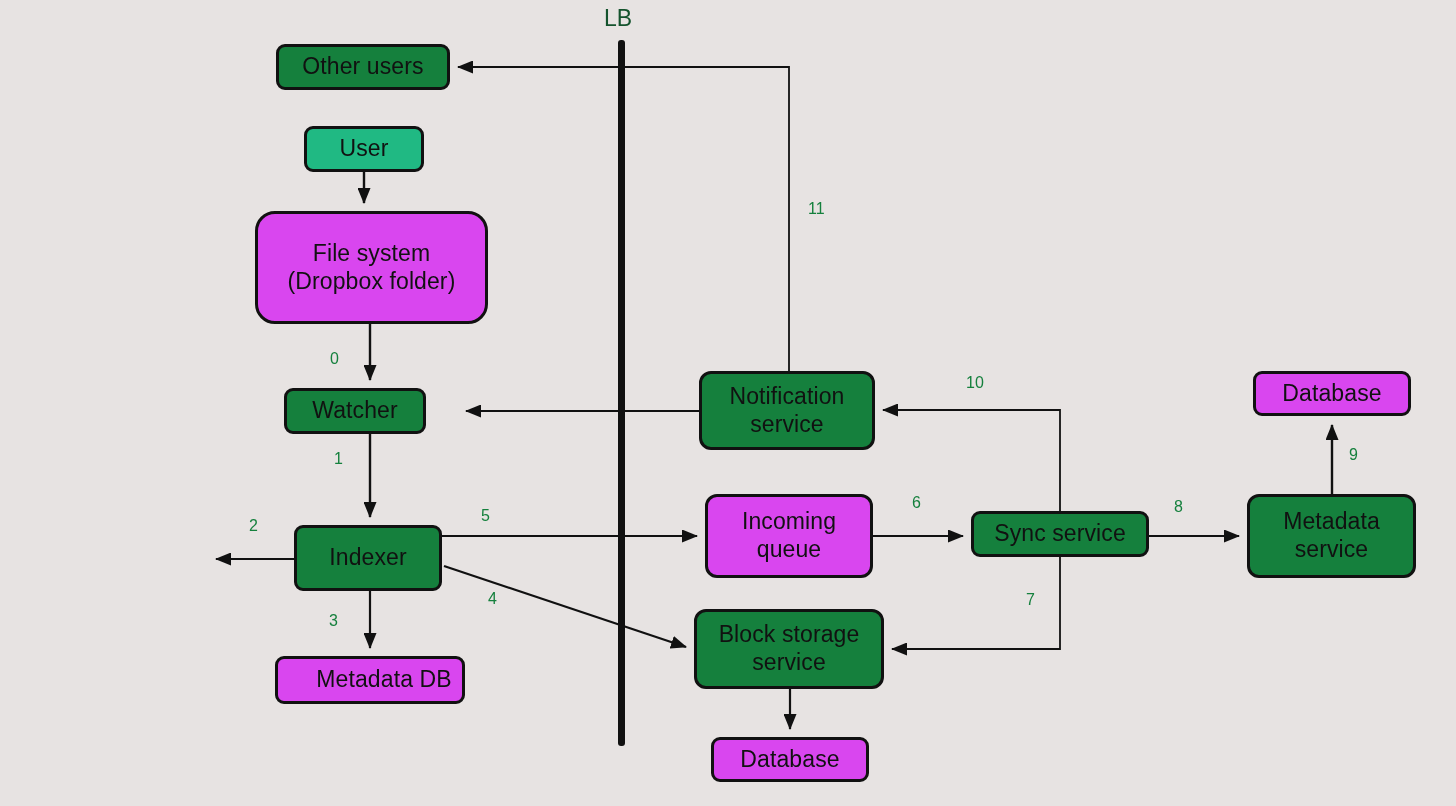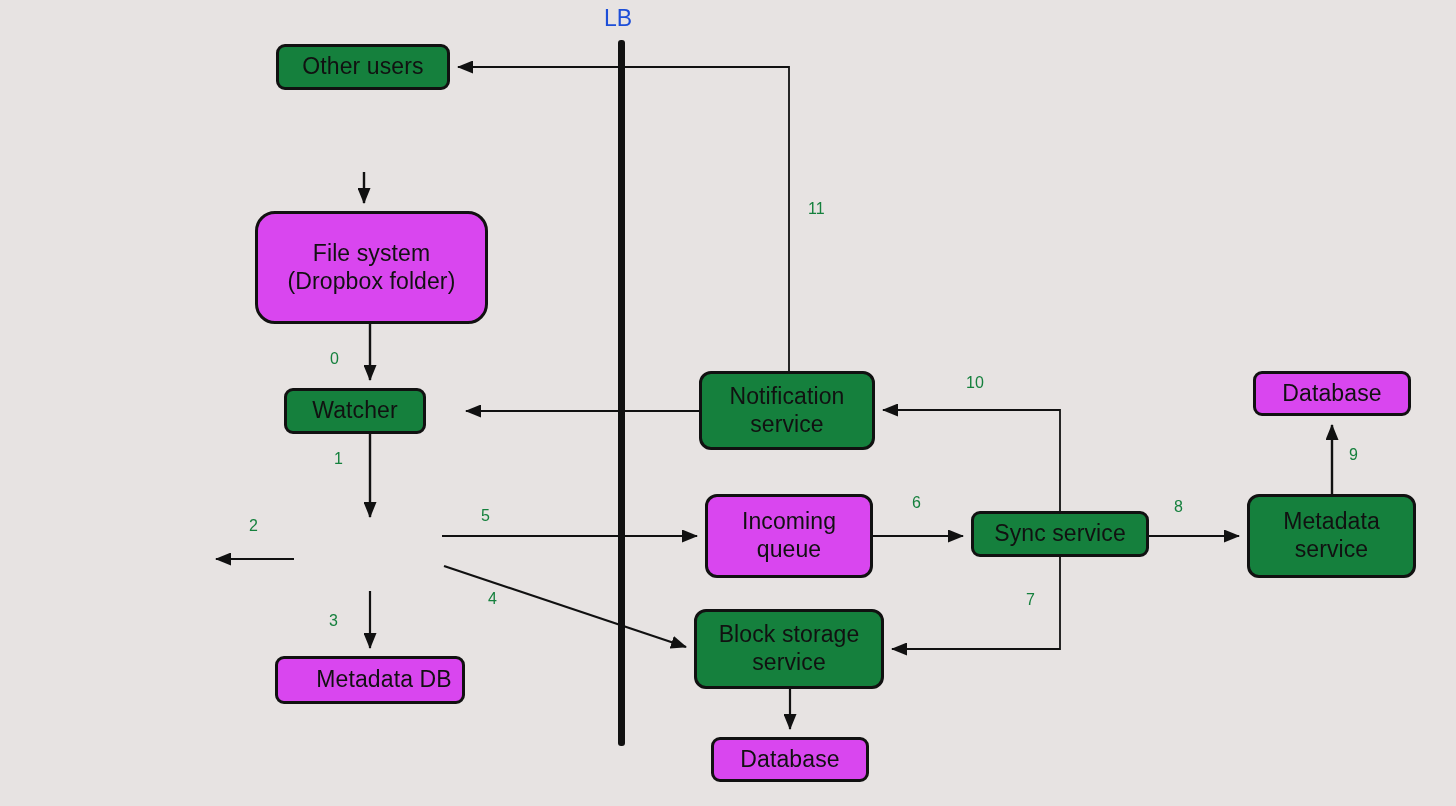--- a/index.html
+++ b/index.html
@@ -45,21 +45,21 @@
   .node.big-radius { border-radius: 20px; }
   .edge-label {
     position: absolute;
     color: #15803d;
     font-size: 16px;
     font-family: "Liberation Sans", sans-serif;
     white-space: nowrap;
   }
   .lb-label {
     position: absolute;
-    color: #1d4ed8;
+    color: #14532d;
     font-size: 23px;
     font-family: "Liberation Sans", sans-serif;
   }
   .lb-bar {
     position: absolute;
     background: #111111;
     border-radius: 3px;
   }
 </style>
 </head>
@@ -111,30 +111,36 @@
     </g>
   </svg>
 
   <div class="lb-bar" style="left:618px; top:40px; width:7px; height:706px;"></div>
   <div class="lb-label" style="left:604px; top:5px;">LB</div>
 
   <div class="node purple small-radius" style="left:276px; top:44px; width:174px; height:46px;">
     <span>Other users</span>
   </div>
 
+  <div class="node green small-radius" style="left:304px; top:126px; width:120px; height:46px;">
+    <span>User</span>
+  </div>
 
   <div class="node orange big-radius" style="left:255px; top:211px; width:233px; height:113px;">
     <span>File system
 (Dropbox folder)</span>
   </div>
 
   <div class="node purple small-radius" style="left:284px; top:388px; width:142px; height:46px;">
     <span>Watcher</span>
   </div>
 
+  <div class="node purple small-radius" style="left:294px; top:525px; width:148px; height:66px;">
+    <span>Indexer</span>
+  </div>
 
 
   <div class="node orange small-radius" style="left:275px; top:656px; width:190px; height:48px;padding-left:28px;">
     <span>Metadata DB</span>
   </div>
 
   <div class="node purple" style="left:699px; top:371px; width:176px; height:79px;">
     <span>Notification
 service</span>
   </div>

